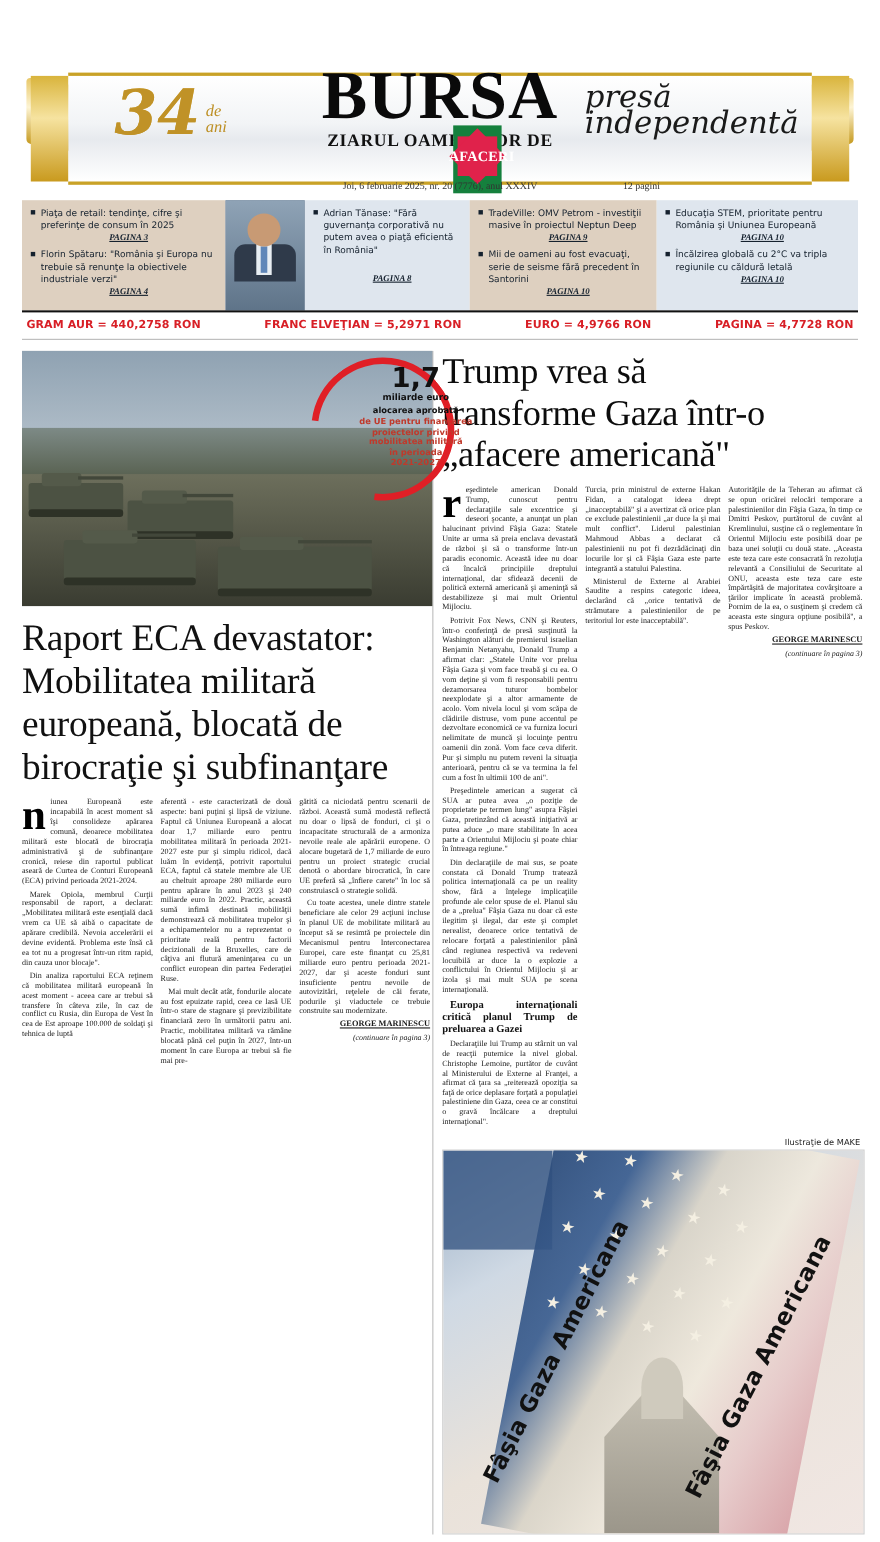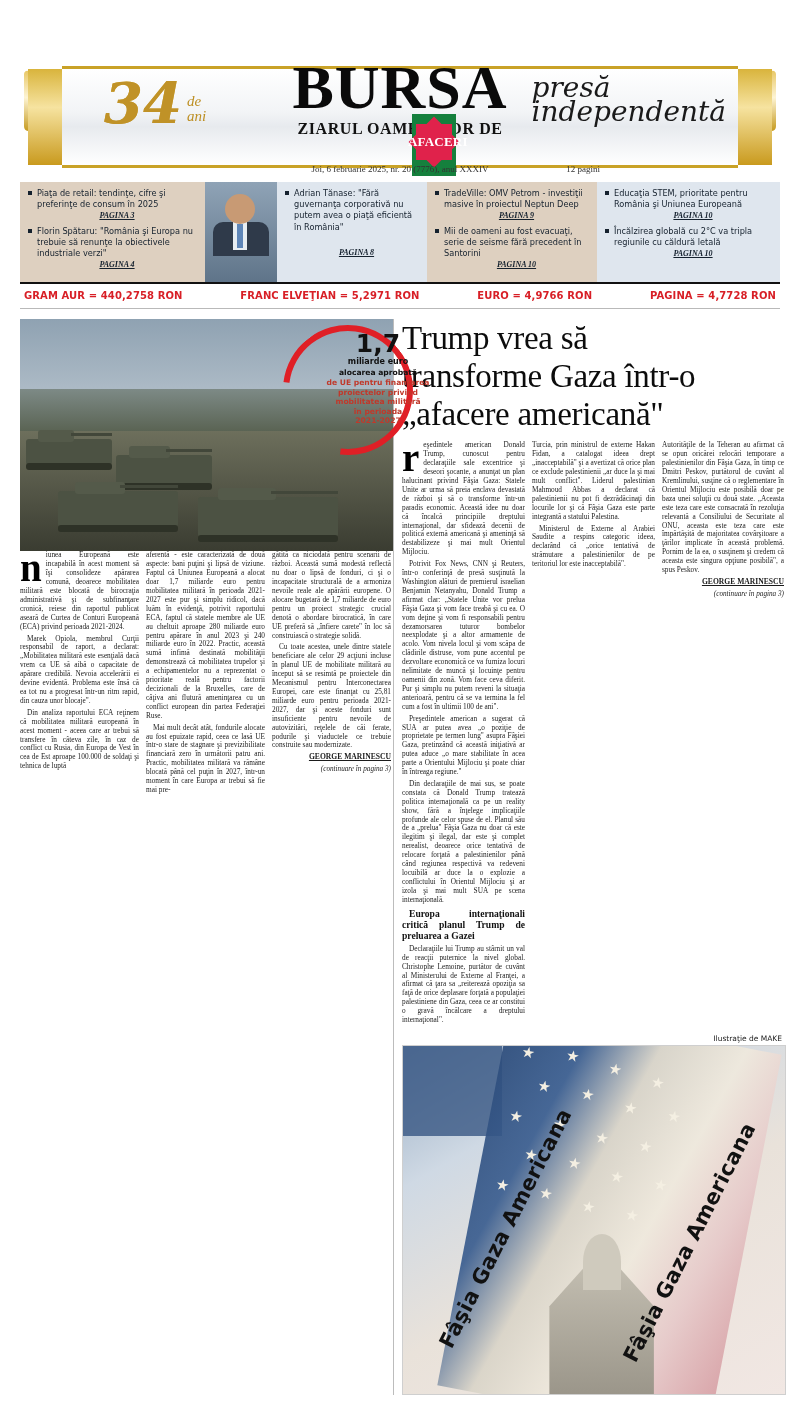--- a/index.html
+++ b/index.html
@@ -329,20 +329,21 @@
             <span class="blk">alocarea aprobată</span><br>
             <span>de UE pentru finanţarea</span><br>
             <span>proiectelor privind</span><br>
             <span>mobilitatea militară</span><br>
             <span>în perioada</span><br>
             <span>2021-2027</span>
           </div>
         </div>
       </div>
 
+      <h1 class="lead-head">Raport ECA devastator: Mobilitatea militară europeană, blocată de birocraţie şi subfinanţare</h1>
 
       <div class="cols">
         <div class="col" style="width:119px;">
           <p class="dropcap noind">niunea Europeană este incapabilă în acest moment să îşi consolideze apărarea comună, deoarece mobilitatea militară este blocată de birocraţia administrativă şi de subfinanţare cronică, reiese din raportul publicat aseară de Curtea de Conturi Europeană (ECA) privind perioada 2021-2024.</p>
           <p>Marek Opiola, membrul Curţii responsabil de raport, a declarat: „Mobilitatea militară este esenţială dacă vrem ca UE să aibă o capacitate de apărare credibilă. Nevoia accelerării ei devine evidentă. Problema este însă că ea tot nu a progresat într-un ritm rapid, din cauza unor blocaje".</p>
           <p>Din analiza raportului ECA reţinem că mobilitatea militară europeană în acest moment - aceea care ar trebui să transfere în câteva zile, în caz de conflict cu Rusia, din Europa de Vest în cea de Est aproape 100.000 de soldaţi şi tehnica de luptă</p>
         </div>
         <div class="col" style="width:119px;">
           <p class="noind">aferentă - este caracterizată de două aspecte: bani puţini şi lipsă de viziune. Faptul că Uniunea Europeană a alocat doar 1,7 miliarde euro pentru mobilitatea militară în perioada 2021-2027 este pur şi simplu ridicol, dacă luăm în evidenţă, potrivit raportului ECA, faptul că statele membre ale UE au cheltuit aproape 280 miliarde euro pentru apărare în anul 2023 şi 240 miliarde euro în 2022. Practic, această sumă infimă destinată mobilităţii demonstrează că mobilitatea trupelor şi a echipamentelor nu a reprezentat o prioritate reală pentru factorii decizionali de la Bruxelles, care de câţiva ani flutură ameninţarea cu un conflict european din partea Federaţiei Ruse.</p>
           <p>Mai mult decât atât, fondurile alocate au fost epuizate rapid, ceea ce lasă UE într-o stare de stagnare şi previzibilitate financiară zero în următorii patru ani. Practic, mobilitatea militară va rămâne blocată până cel puţin în 2027, într-un moment în care Europa ar trebui să fie mai pre-</p>

